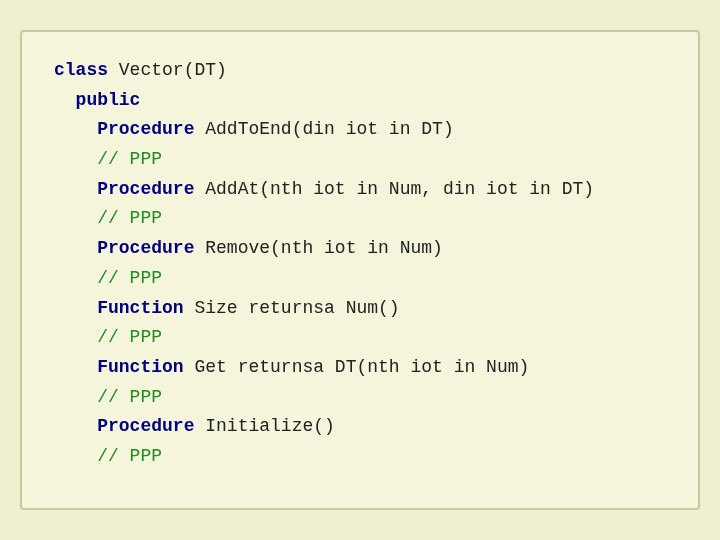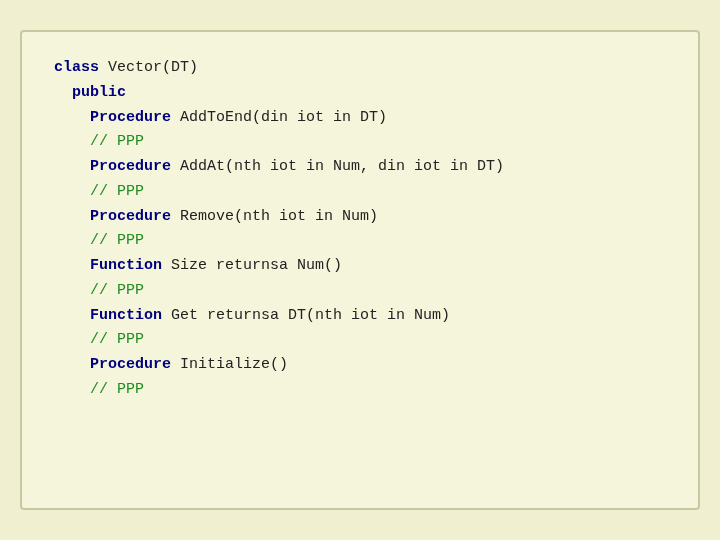--- a/index.html
+++ b/index.html
@@ -22,21 +22,21 @@
       background-color: #f5f5dc;
       border: 2px solid #c8c8a0;
       border-radius: 4px;
       padding: 24px 32px;
       width: 680px;
       min-height: 480px;
     }
 
     .code-block {
       font-family: 'Courier New', Courier, monospace;
-      font-size: 15px;
+      font-size: 18px;
       line-height: 1.65;
       color: #222222;
       white-space: pre;
     }
 
     .kw-class { color: #000080; font-weight: bold; }
     .kw-proc { color: #000080; font-weight: bold; }
     .kw-func { color: #000080; font-weight: bold; }
     .kw-public { color: #000080; font-weight: bold; }
     .comment { color: #228b22; }

